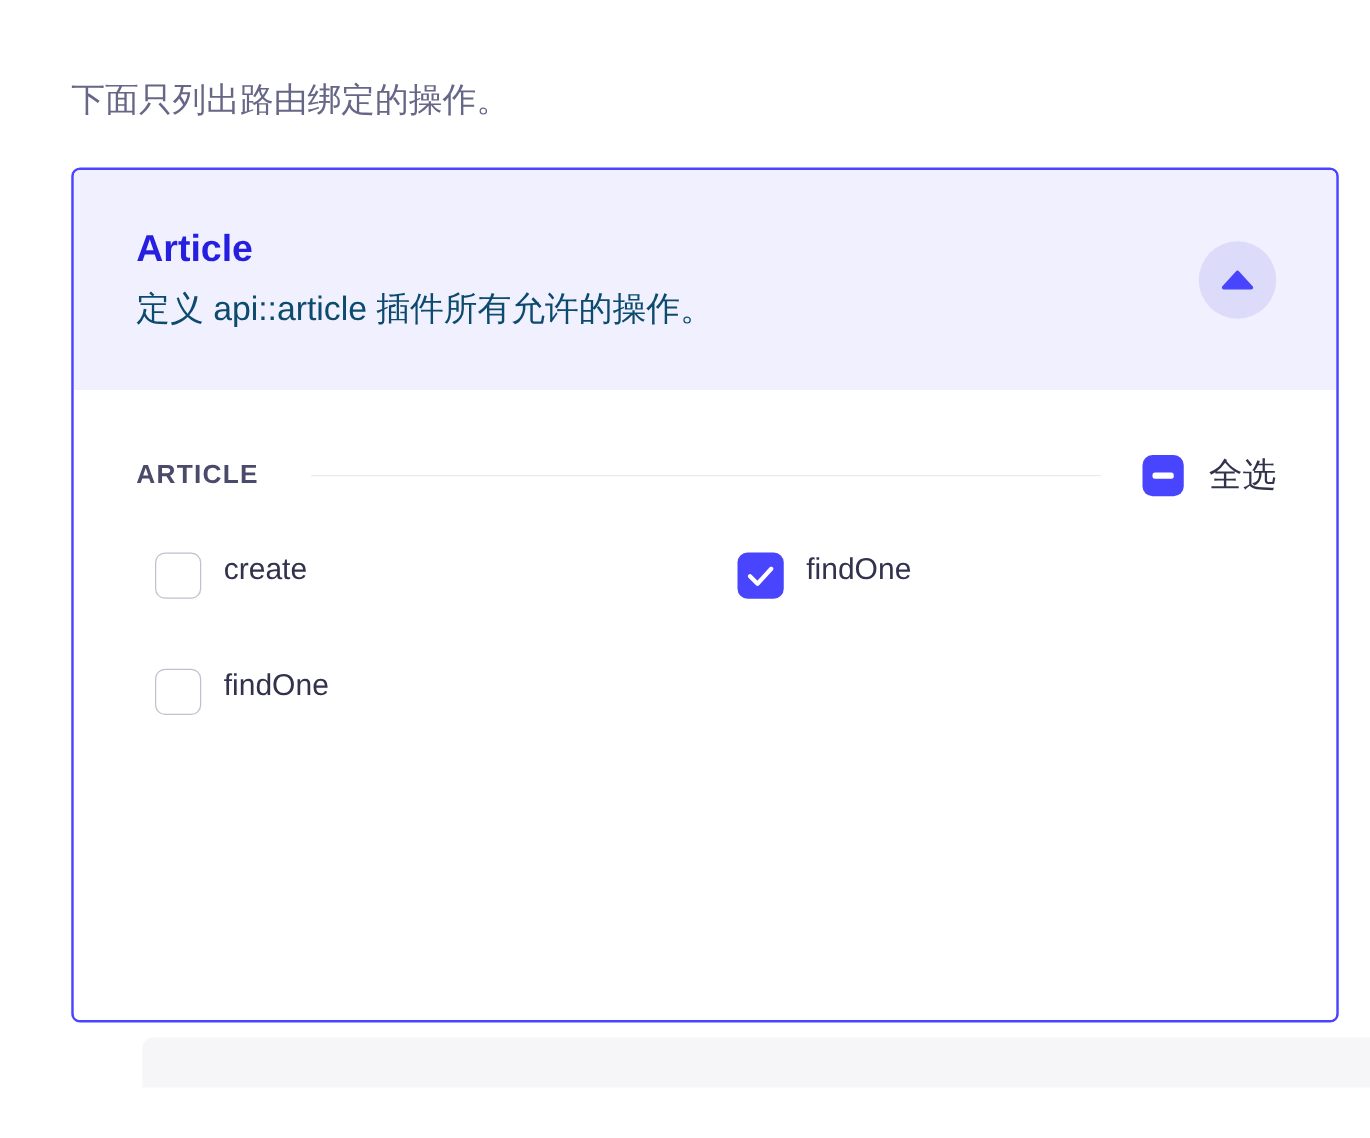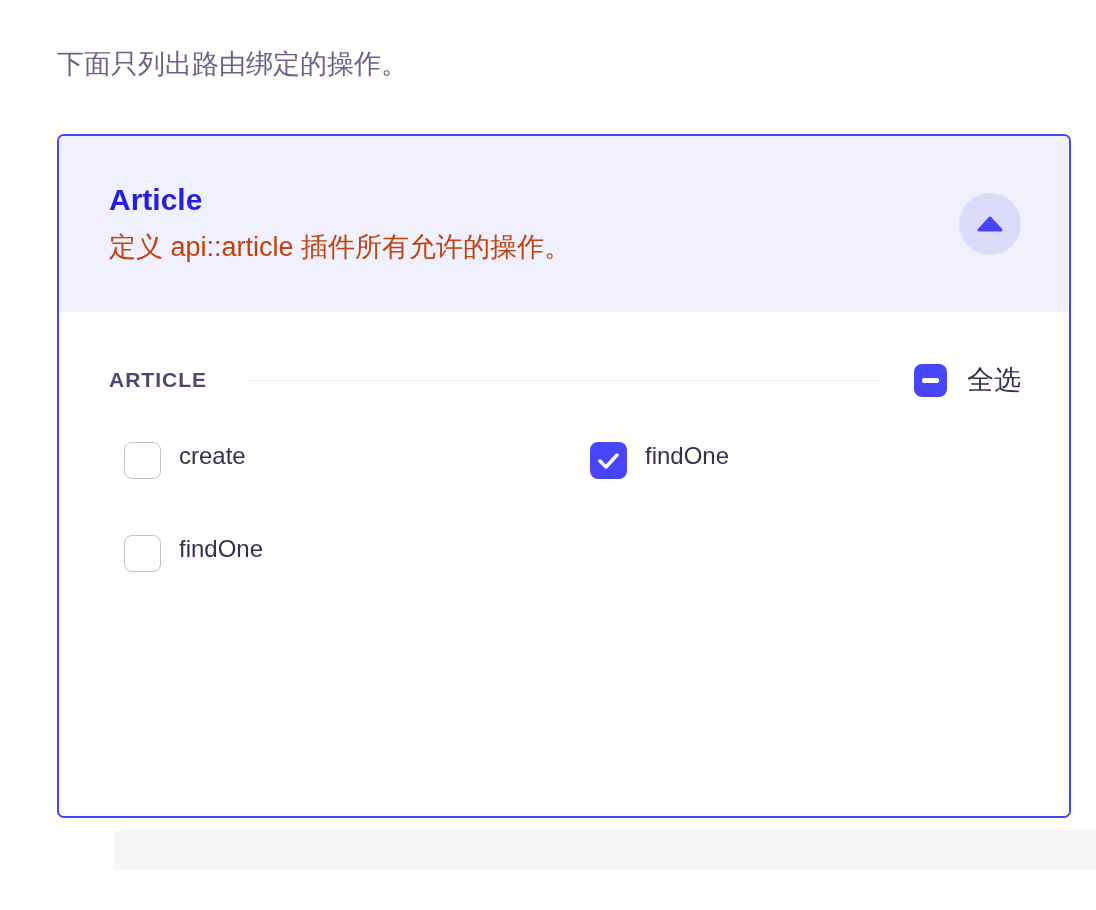--- a/index.html
+++ b/index.html
@@ -2,43 +2,43 @@
 <html><head>
 <meta charset="utf-8">
 <style>
   * { margin: 0; padding: 0; box-sizing: border-box; }
   html, body { width: 1096px; height: 910px; overflow: hidden; background: #ffffff; }
   body { font-family: "Liberation Sans", sans-serif; color: #32324d; }
 
   .page { padding-left: 57px; padding-top: 38px; }
 
   .page-title { font-size: 30px; font-weight: 700; color: #32324d; letter-spacing: 0.5px; }
-  .page-subtitle { margin-top: 8px; font-size: 27px; color: #666687; }
+  .page-subtitle { margin-top: 24px; font-size: 27px; color: #666687; }
 
   .accordion-card {
-    margin-top: 52px;
+    margin-top: 36px;
     width: 1014px;
     border: 2px solid #4945ff;
     border-radius: 7px;
     overflow: hidden;
     background: #ffffff;
   }
 
   .accordion-header {
     height: 176px;
     background: #f0f0ff;
     display: flex;
     align-items: center;
     justify-content: space-between;
     padding: 0 48px 0 50px;
     cursor: pointer;
   }
   .accordion-header-text { display: flex; flex-direction: column; }
   .accordion-title { font-size: 30px; font-weight: 700; color: #271fe0; }
-  .accordion-desc { margin-top: 12px; font-size: 27px; color: #c2410c; }
+  .accordion-desc { margin-top: 12px; font-size: 27px; color: #0c4a6e; }
 
   .toggle-btn {
     width: 62px; height: 62px;
     border-radius: 50%;
     background: #dcdcfa;
     border: none;
     display: flex; align-items: center; justify-content: center;
     cursor: pointer;
     flex: 0 0 auto;
   }

